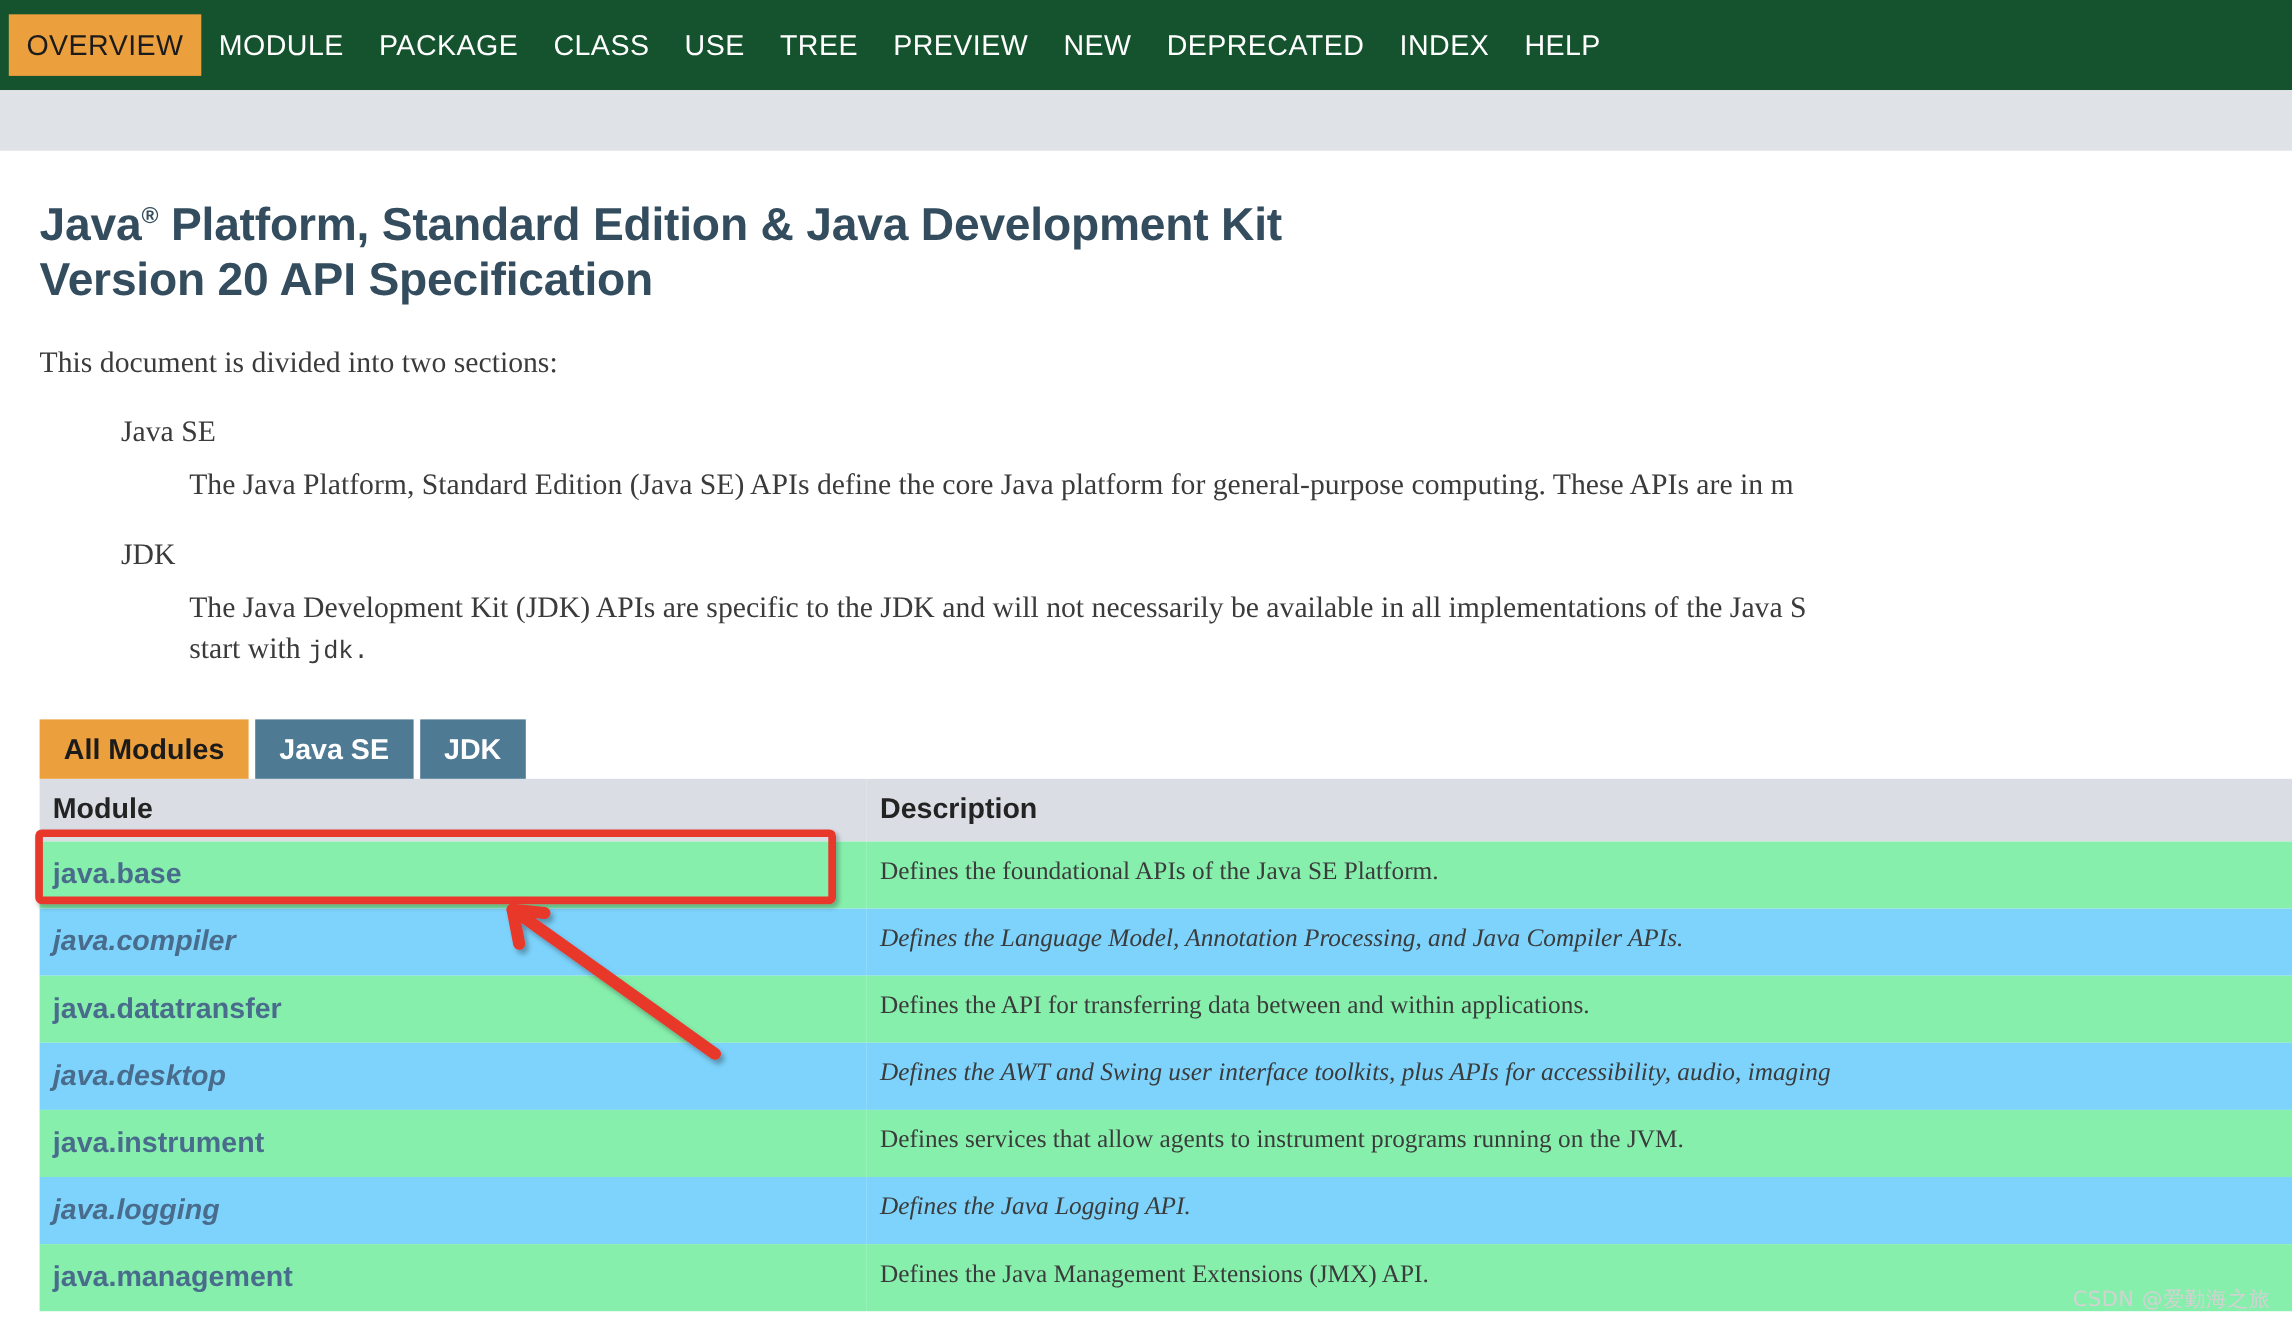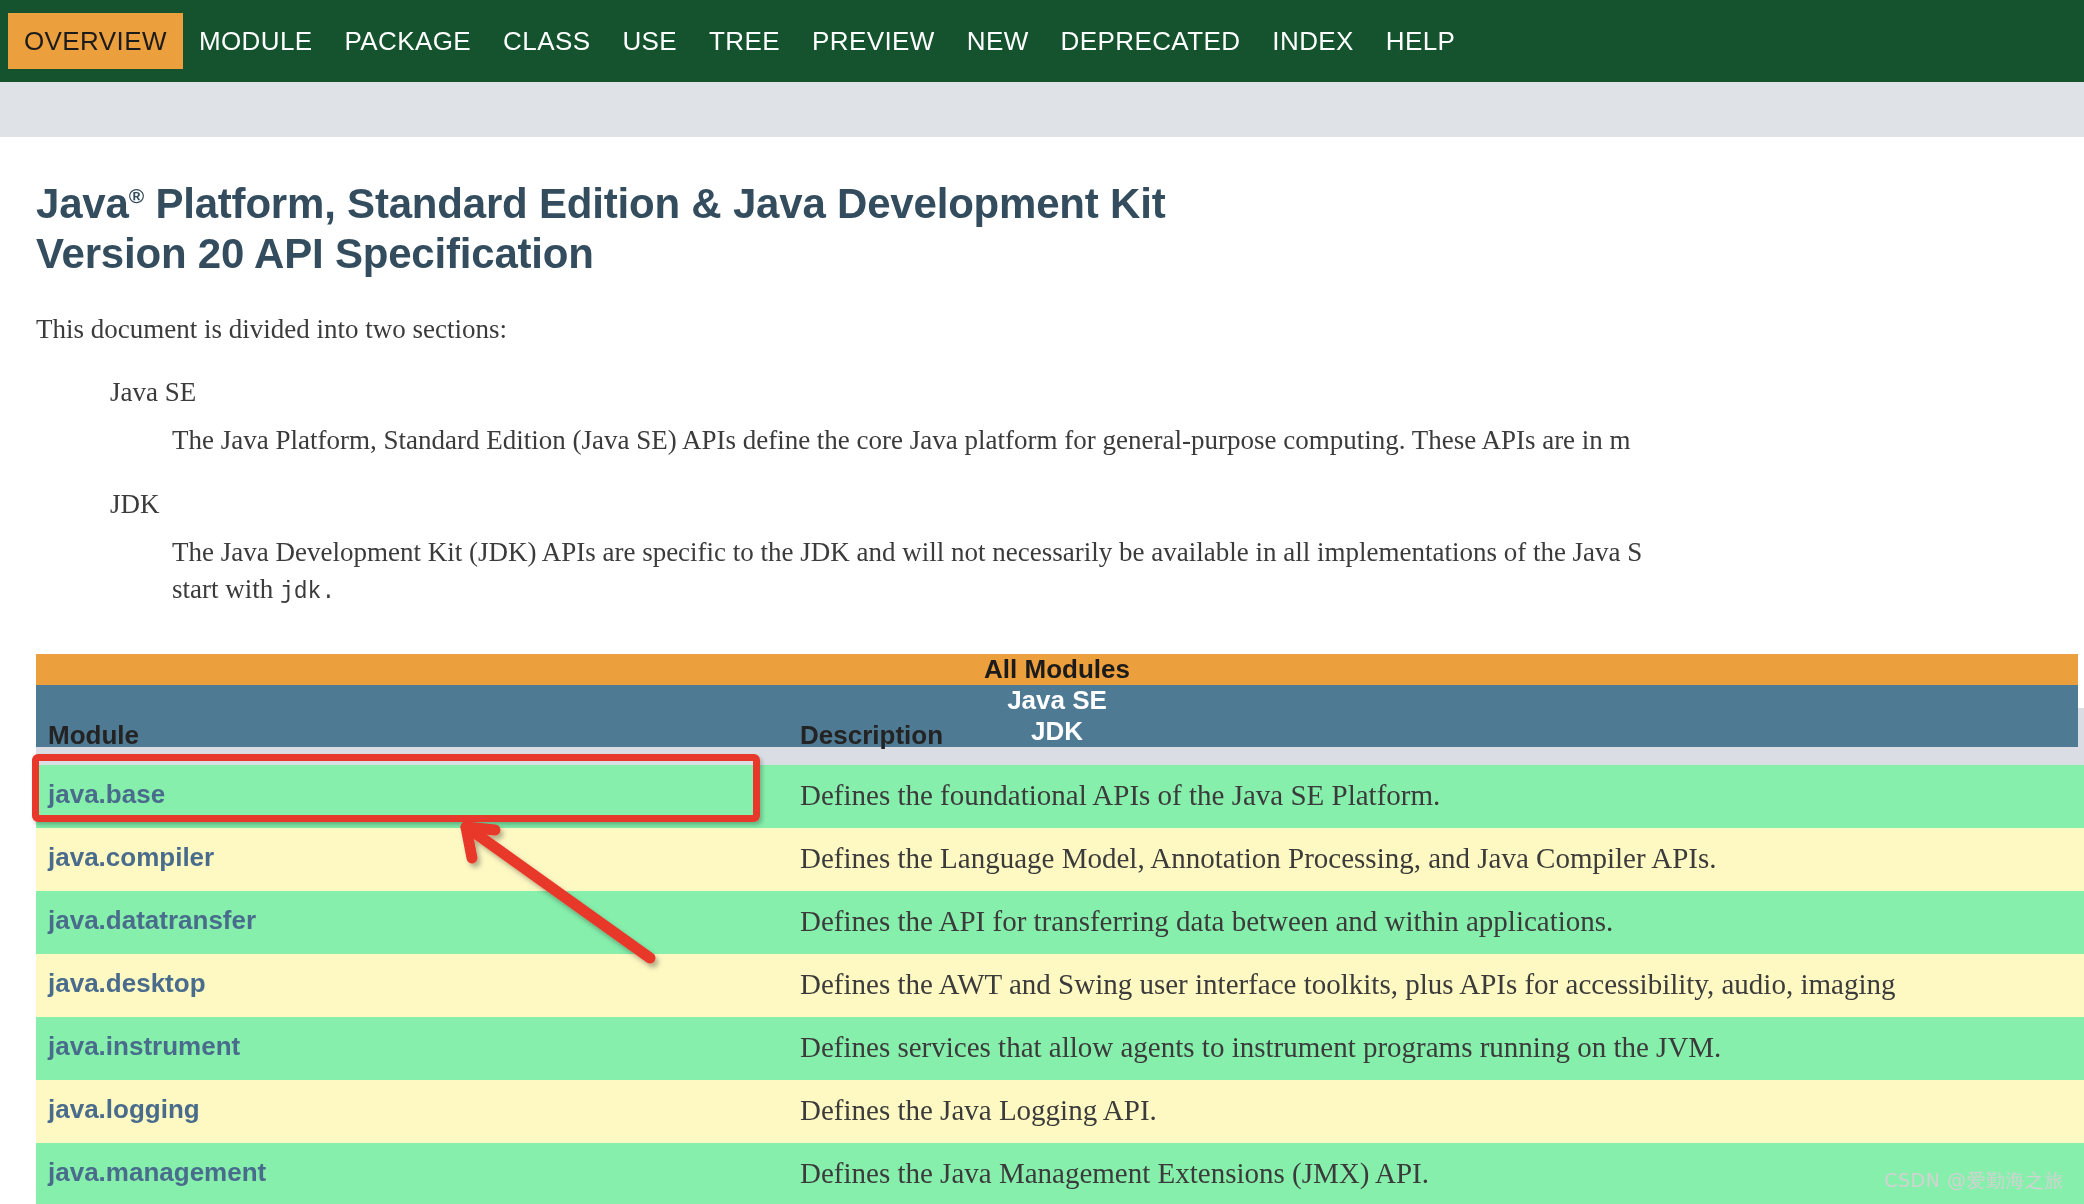--- a/index.html
+++ b/index.html
@@ -116,21 +116,20 @@
     font-size: 23px;
     letter-spacing: 0;
   }
 
   
   .tabs {
     display: flex;
     align-items: stretch;
     margin-top: 46px;
     height: 54px;
-    flex-direction: column;
   }
   .tab {
     display: flex;
     align-items: center;
     justify-content: center;
     font-family: "Liberation Sans", sans-serif;
     font-weight: bold;
     font-size: 26px;
     color: #ffffff;
     background: #4E7A94;
@@ -160,32 +159,32 @@
     color: #232323;
     padding: 12px 0 14px 12px;
   }
   .modtable col.c1 { width: 752px; }
   .modtable col.c2 { width: 1296px; }
   .modtable td {
     padding: 14px 0 16px 12px;
     vertical-align: top;
   }
   .modtable tr.odd td { background: #86efac; }
-  .modtable tr.even td { background: #fef9c3; }
+  .modtable tr.even td { background: #7dd3fc; font-style: italic; }
   .modlink {
     font-family: "Liberation Sans", sans-serif;
     font-weight: bold;
     font-size: 26px;
     color: #4A6C8C;
     text-decoration: none;
     cursor: pointer;
   }
   .moddesc {
     font-family: "Liberation Serif", serif;
-    font-size: 29px;
+    font-size: 23px;
     color: #3b3b3b;
     white-space: nowrap;
     overflow: visible;
   }
 
   
   .anno-layer {
     position: absolute;
     left: 0; top: 0;
     width: 2084px; height: 1204px;

